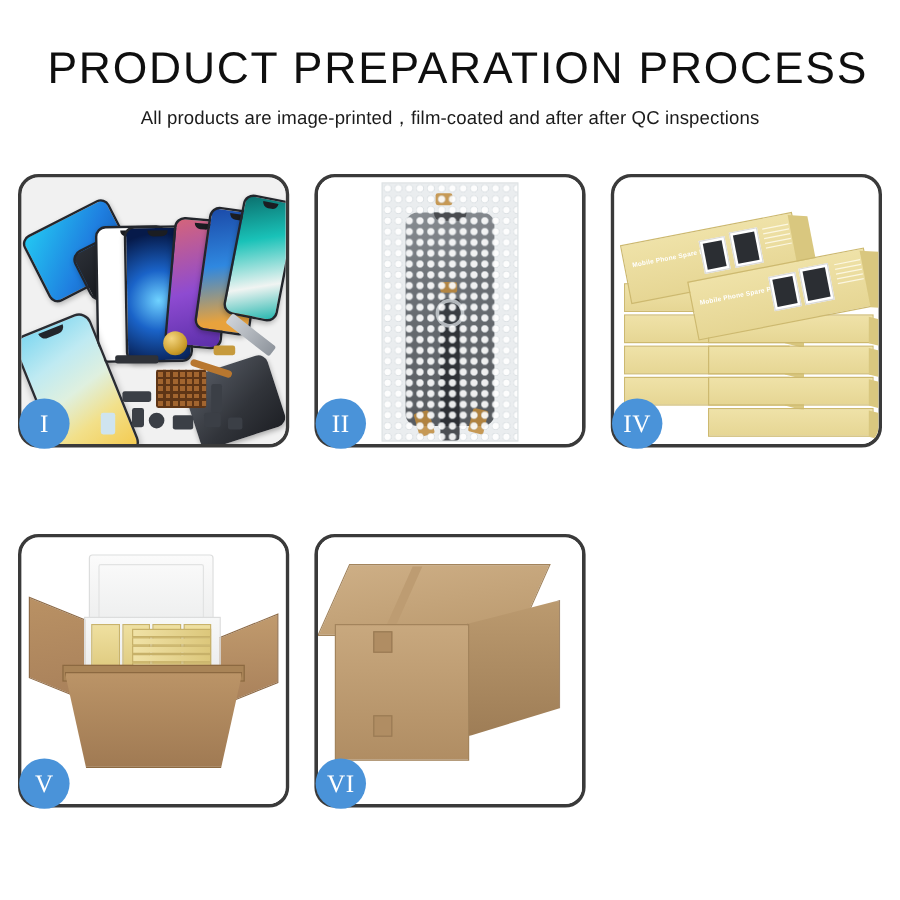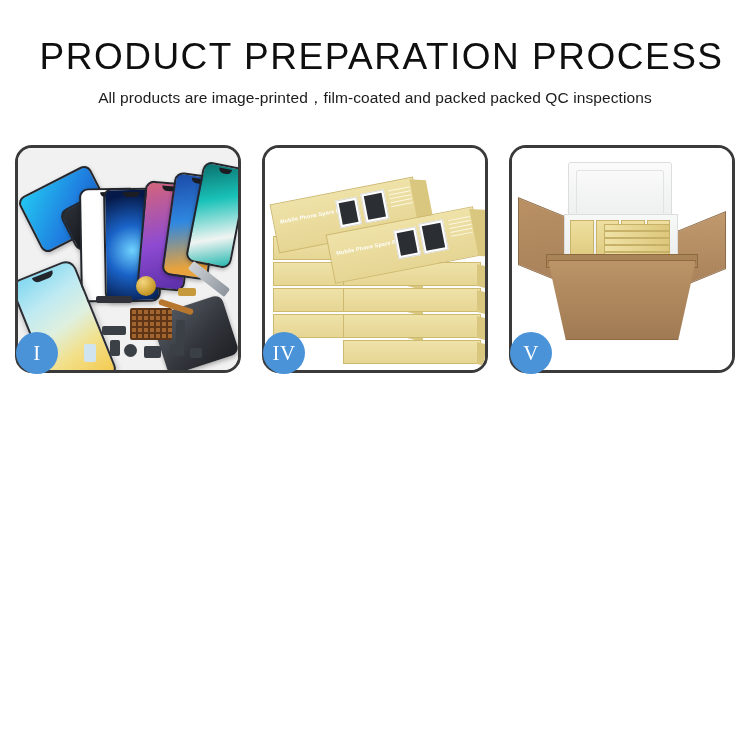--- a/index.html
+++ b/index.html
@@ -320,21 +320,21 @@
   .tb1{left:46px;top:78px;width:14px;height:16px;}
   .tb2{left:46px;top:148px;width:14px;height:16px;}
 </style>
 </head>
 <body>
 
 <div class="page">
 
   <div class="header">
     <div class="title">PRODUCT PREPARATION PROCESS</div>
-    <div class="subtitle">All products are image-printed，film-coated and packed packed QC inspections</div>
+    <div class="subtitle">All products are image-printed，film-coated and after after QC inspections</div>
   </div>
 
   <div class="grid">
 
     <div class="panel">
       <div class="inner p1">
         <div class="fan">
           <div class="scr s-a"></div>
           <div class="scr s-b"></div>
           <div class="scr s-c"></div>
@@ -356,20 +356,35 @@
         <div class="prt pr5"></div>
         <div class="prt pr6"></div>
         <div class="prt pr7"></div>
         <div class="prt pr8"></div>
         <div class="prt pr9"></div>
         <div class="tweez"></div>
       </div>
       <div class="badge">I</div>
     </div>
 
+    <div class="panel">
+      <div class="inner p2">
+        <div class="bubblebag">
+          <div class="innerscreen"></div>
+          <div class="flexcable"></div>
+          <div class="camring"></div>
+          <div class="gtab gt1"></div>
+          <div class="gtab gt2"></div>
+          <div class="gtab gt3"></div>
+          <div class="gtab gt4"></div>
+          <div class="bubbletex"></div>
+        </div>
+      </div>
+      <div class="badge">II</div>
+    </div>
 
 
     <div class="panel">
       <div class="inner p4">
         <div class="stack">
 
           <div class="sbox" style="left:2px;top:150px;width:136px;height:22px;">
               <span class="side"></span>
             </div>
           <div class="sbox" style="left:2px;top:124px;width:136px;height:22px;">
@@ -454,15 +469,26 @@
             <i style="top:14px"></i>
           <i style="top:21px"></i>
             <i style="top:28px"></i>
         </div>
         <div class="cartonTop"></div>
         <div class="carton"></div>
       </div>
       <div class="badge">V</div>
     </div>
 
+    <div class="panel">
+      <div class="inner p6">
+        <div class="bx-top"></div>
+        <div class="tape"></div>
+        <div class="bx-side"></div>
+        <div class="bx-front"></div>
+        <div class="tab tb1"></div>
+        <div class="tab tb2"></div>
+      </div>
+      <div class="badge">VI</div>
+    </div>
 
   </div>
 </div>
 
 </body></html>

